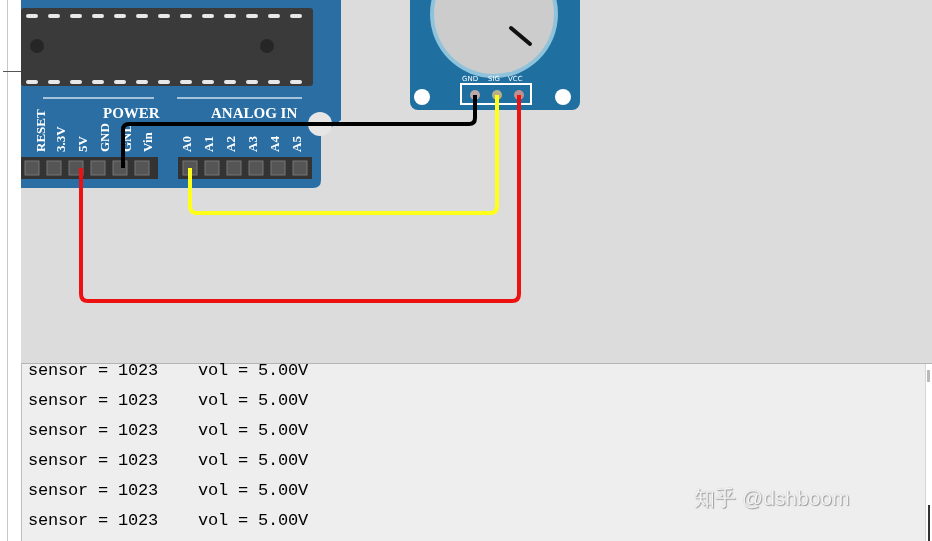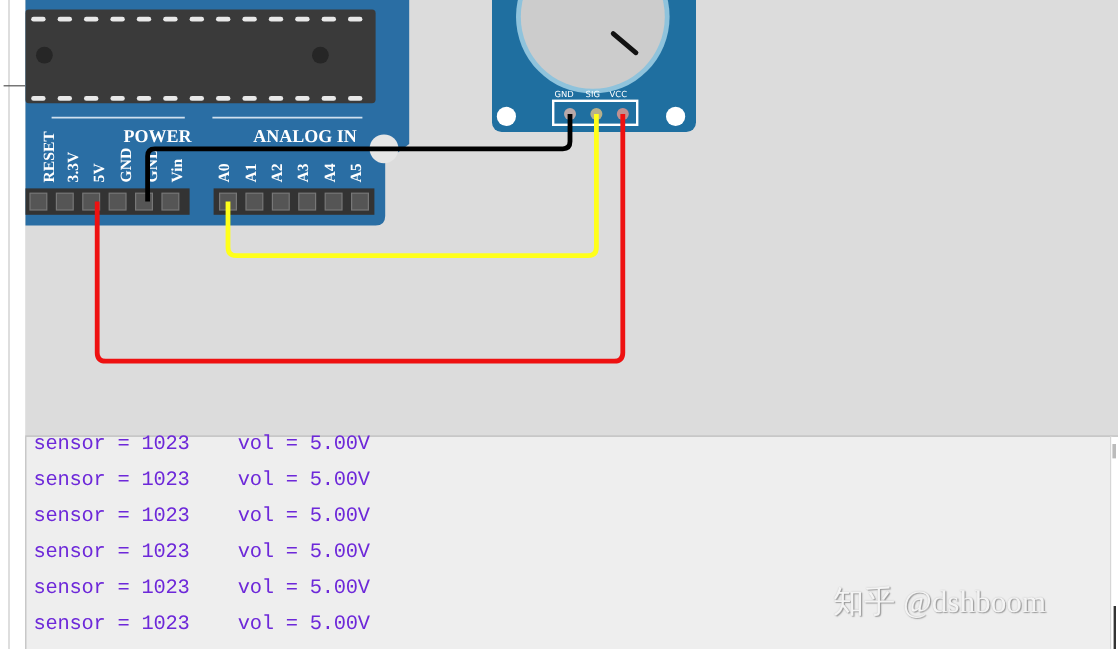--- a/index.html
+++ b/index.html
@@ -34,26 +34,26 @@
   }
   .serial-scroll-mark {
     position: absolute; left: 927px; top: 370px; width: 3px; height: 12px; background: #bbb;
   }
   .serial-scroll-mark2 {
     position: absolute; left: 928px; top: 505px; width: 2px; height: 36px; background: #333;
   }
   .serial-line {
     position: absolute; left: 6px;
     font-family: "Liberation Mono", monospace;
-    font-size: 17px; color: #6d28d9; white-space: pre; letter-spacing: -0.2px; text-align: right;
+    font-size: 17px; color: #000000; white-space: pre; letter-spacing: -0.2px; text-align: right;
   }
   .watermark {
     position: absolute; left: 694px; top: 484px;
-    font-family: Liberation Serif, serif;
-    font-size: 26px; color: #f4f4f4;
+    font-family: Liberation Sans, sans-serif;
+    font-size: 21px; color: #f4f4f4;
     text-shadow: 1px 1px 1px #9a9a9a, -0px 0 1px #bcbcbc;
     letter-spacing: 0px;
   }
 </style>
 </head>
 <body>
 
 <div class="left-gutter">
   <div class="gutter-line"></div>
   <div class="gutter-tick"></div>

